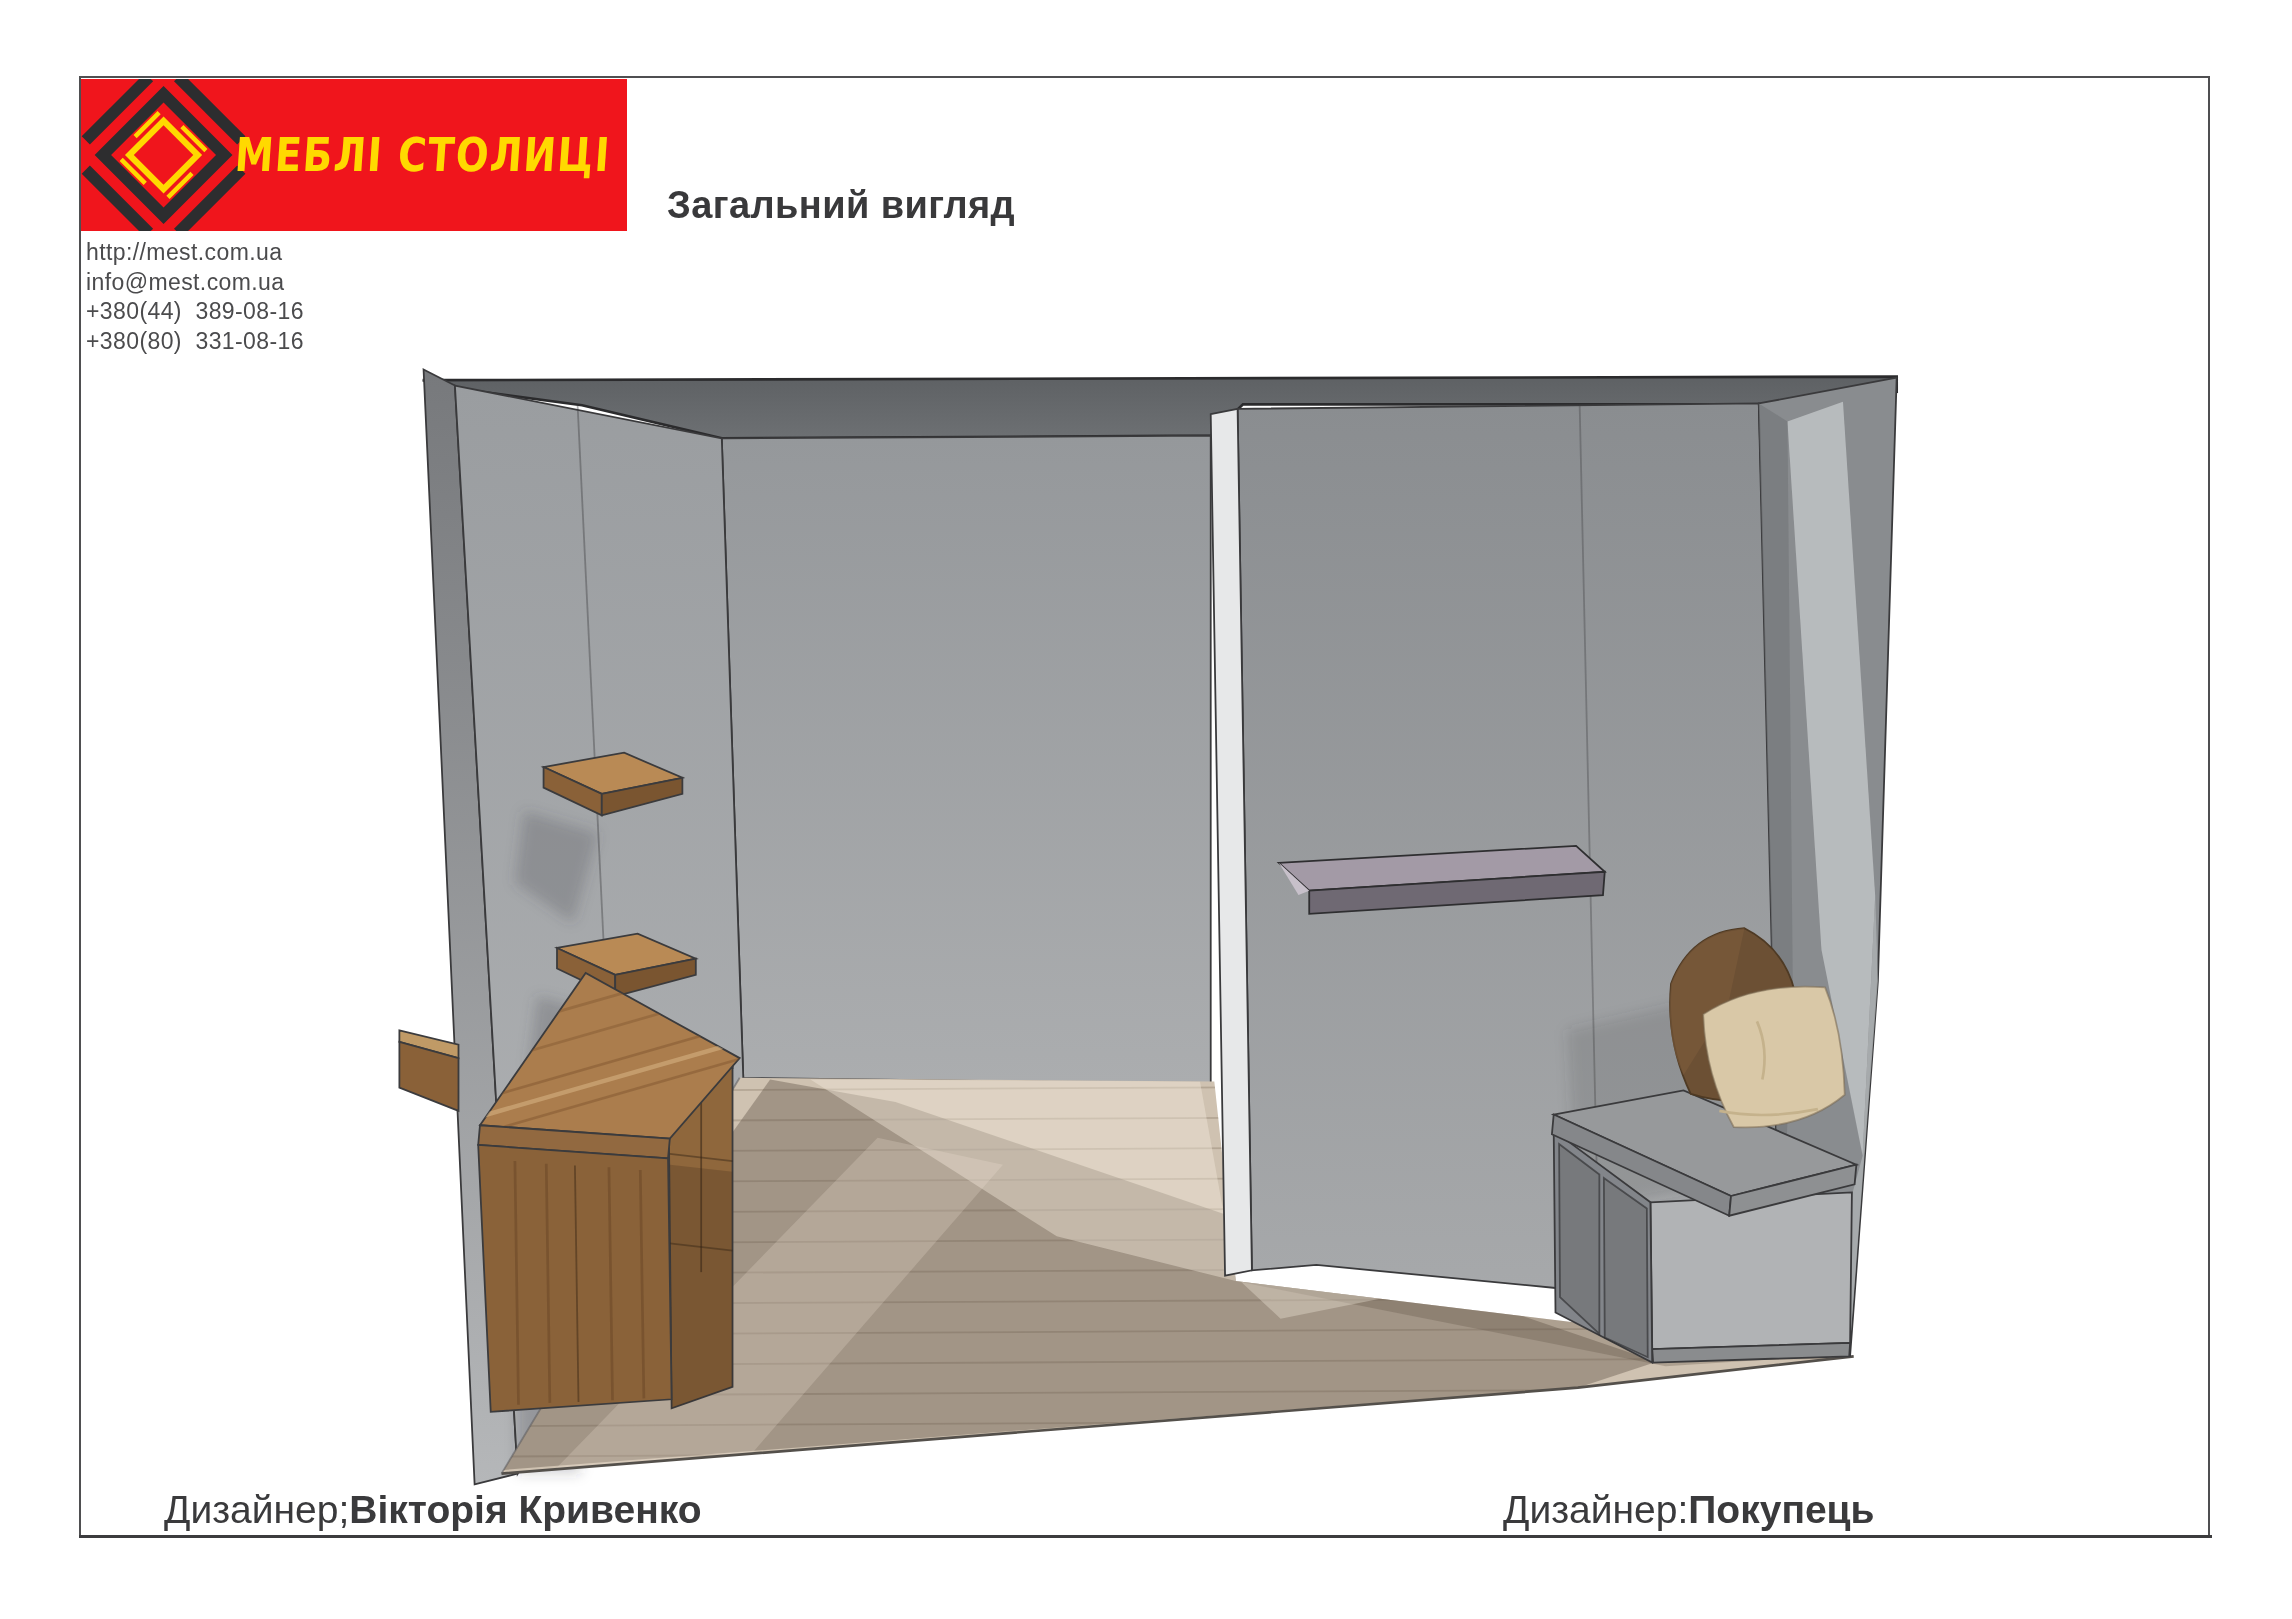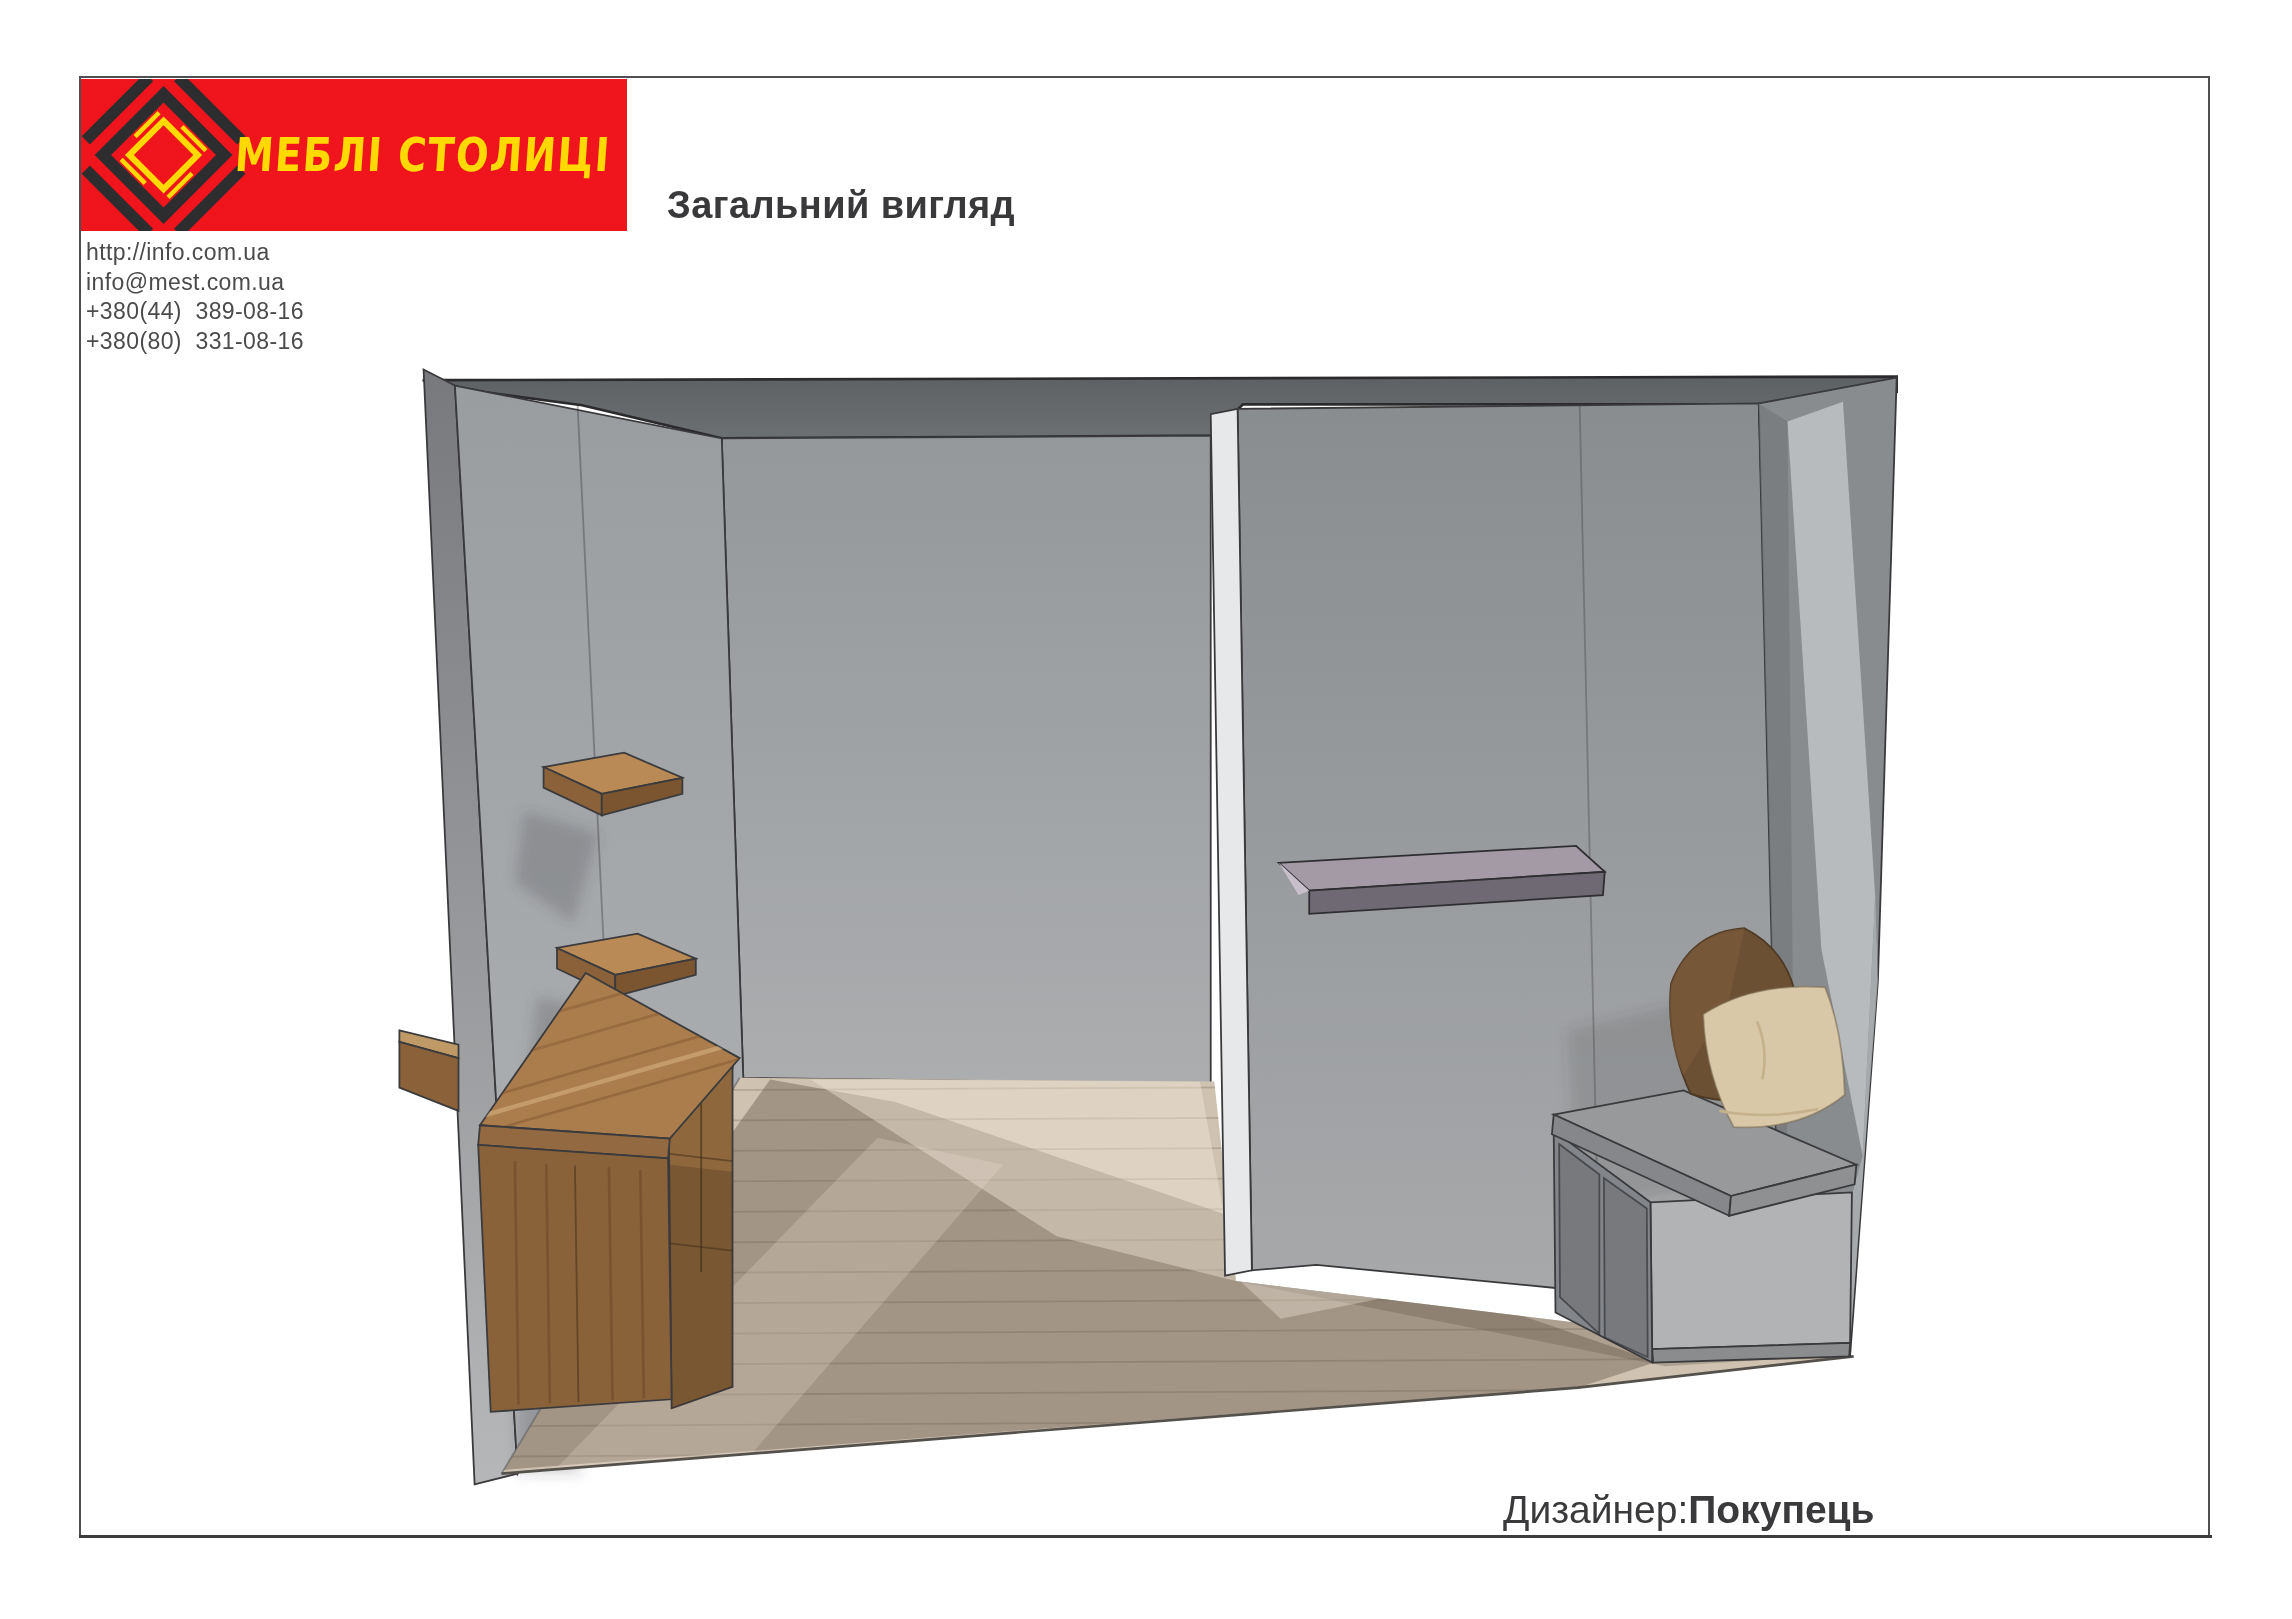--- a/index.html
+++ b/index.html
@@ -42,21 +42,21 @@
           <line x1="-8" y1="-37" x2="30" y2="-37"></line>
           <line x1="37" y1="-8" x2="37" y2="30"></line>
           <line x1="-30" y1="37" x2="8" y2="37"></line>
           <line x1="-37" y1="-30" x2="-37" y2="8"></line>
         </g>
       </g>
       <text x="388" y="103" text-anchor="middle" font-family="DejaVu Sans, Liberation Sans, sans-serif" font-size="52" font-weight="bold" fill="#ffd900" letter-spacing="2" textLength="420" lengthAdjust="spacingAndGlyphs" transform="skewX(-4)">МЕБЛІ СТОЛИЦІ</text>
     </svg>
   </div>
 
-  <div class="contacts"><span>http://info.com.ua</span>
+  <div class="contacts"><span>http://mest.com.ua</span>
 <span>info@mest.com.ua</span>
 <span>+380(44)  389-08-16</span>
 <span>+380(80)  331-08-16</span></div>
 
   <div class="page-title">Загальний вигляд</div>
 
   <div class="render-wrap">
     <svg width="1603" height="1157" viewBox="440 378 1790 1292">
       <defs>
         <linearGradient id="gCeil" x1="0" y1="0" x2="0" y2="1">
@@ -212,17 +212,18 @@
         <line x1="642" y1="1301" x2="646" y2="1565" stroke="rgba(60,40,22,0.5)" stroke-width="2"></line>
       </g>
 
       <g stroke="#3b3b3d" stroke-width="2">
         <polygon points="446,1150 512,1166 512,1181 446,1163" fill="#c09a66"></polygon>
         <polygon points="446,1163 512,1181 512,1240 446,1214" fill="#8a6138"></polygon>
       </g>
     </svg>
   </div>
 
+  <div class="footer-left"><span>Дизайнер;</span><span class="bold">Вікторія Кривенко</span></div>
   <div class="footer-right"><span>Дизайнер:</span><span class="bold">Покупець</span></div>
   <div class="footer-line"></div>
 
 </div>
 
 
 </body></html>

